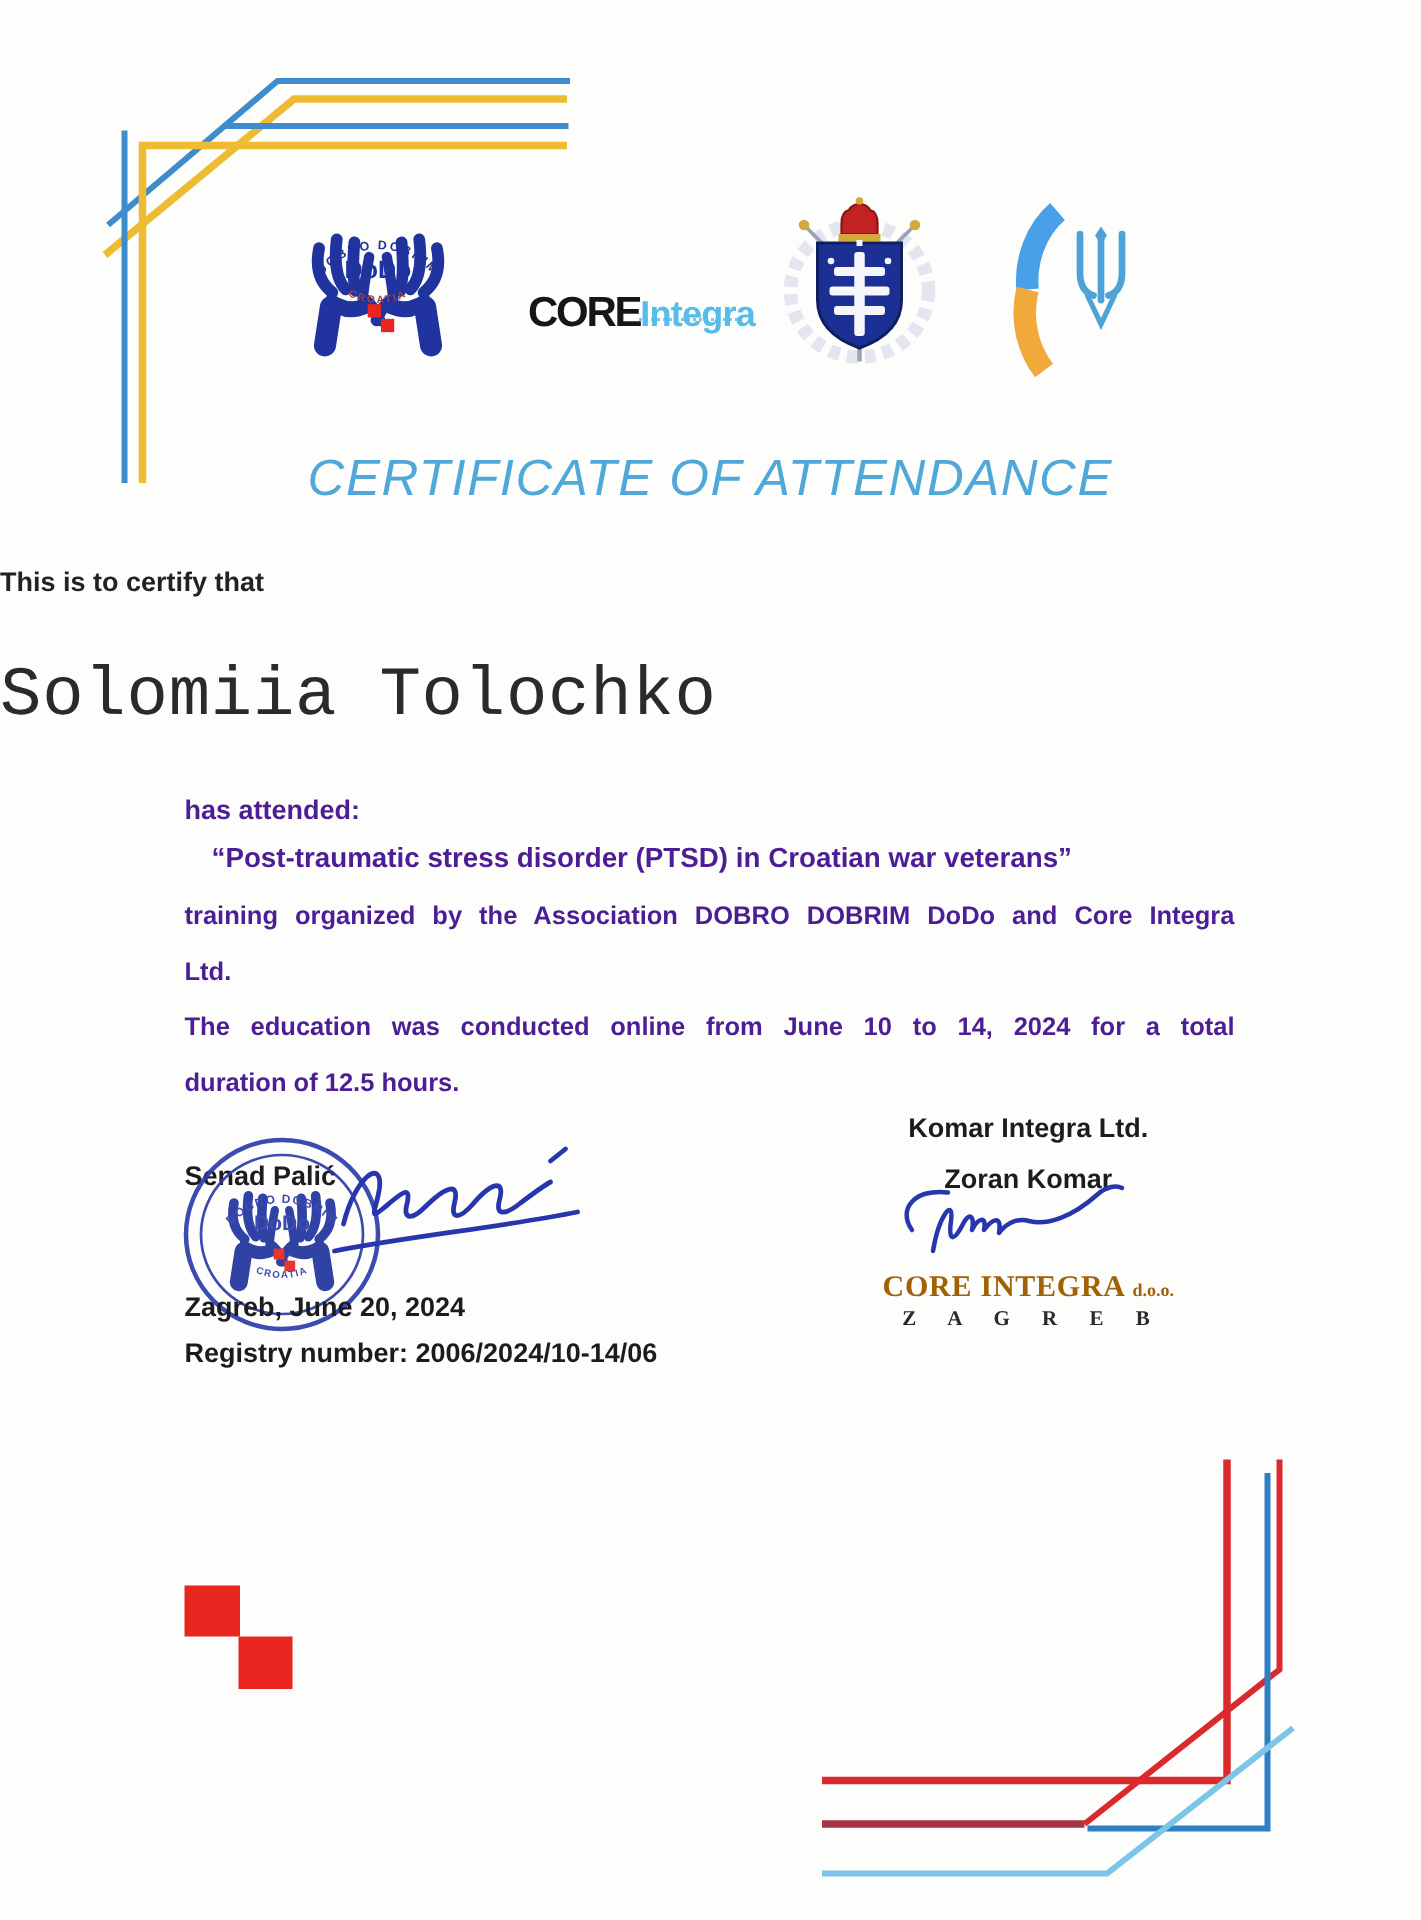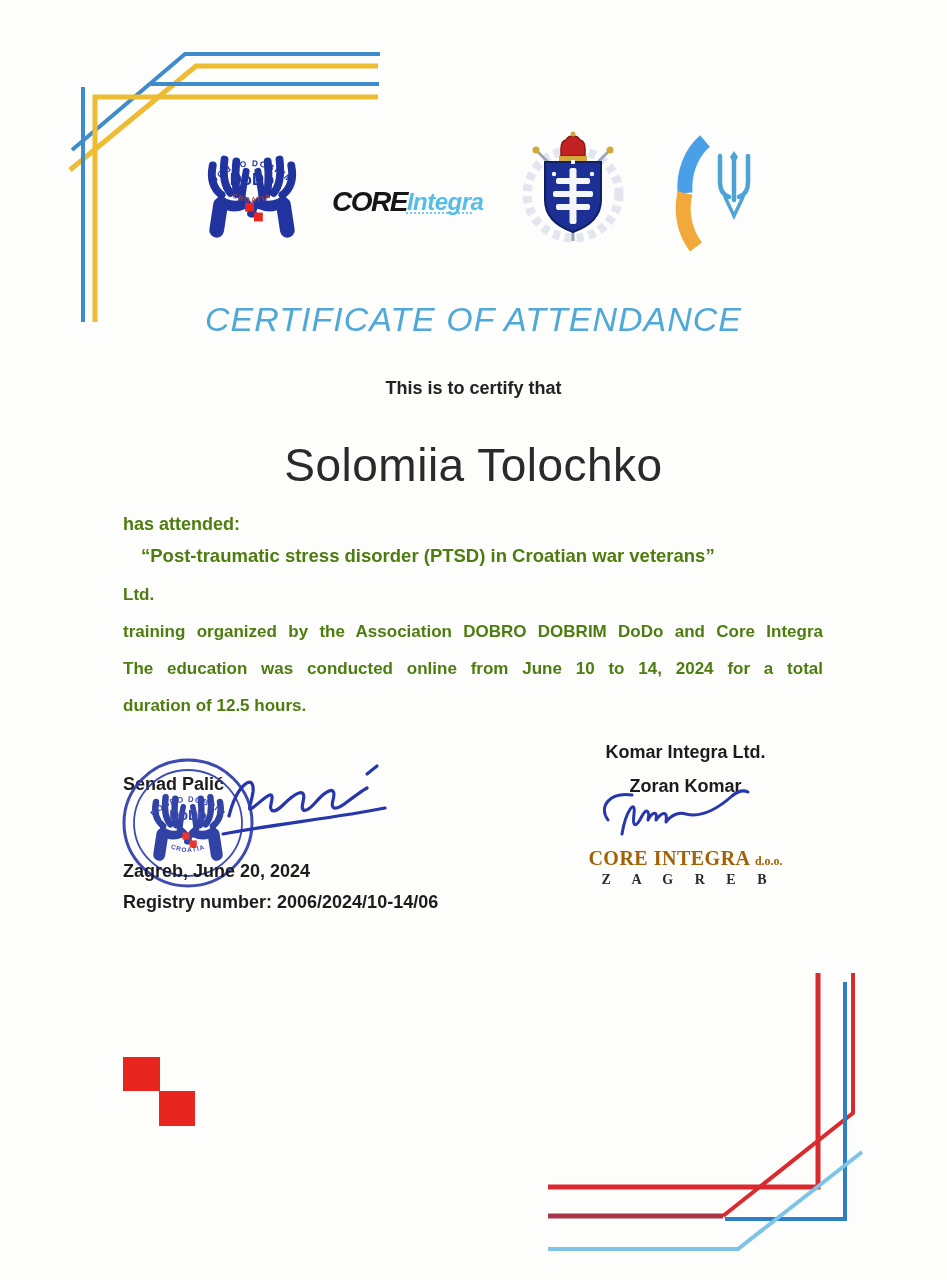--- a/index.html
+++ b/index.html
@@ -6,32 +6,32 @@
   #page{
     position:relative; width:947px; height:1280px; overflow:hidden;
     background:#fdfdfc;
     font-family:"Liberation Sans", sans-serif;
     color:var(--ink);
   }
   .abs{position:absolute;}
   svg{position:absolute; overflow:visible;}
 
   
-  .core-logo{left:332px; top:180px; width:150px; height:44px; display:flex; align-items:center;font-style:italic;}
+  .core-logo{left:352px; top:180px; width:150px; height:44px; display:flex; align-items:flex-end;}
   .core-part1{font-size:28px; font-weight:800; letter-spacing:-1.5px; color:var(--coreBlack);}
   .core-part2{font-size:24px; font-weight:600; letter-spacing:-0.5px; color:var(--coreLightBlue);}
   .core-tagline{position:absolute; left:74px; top:32px; width:66px; border-top:2px dotted var(--coreLightBlue); opacity:.8;}
 
   
   .title{left:0; right:0; top:300px; text-align:center; font-size:34px; font-style:italic;
          font-weight:400; letter-spacing:1px; color:var(--titleBlue);}
-  .certify{left:0; right:0; top:378px; text-align:center; font-size:18px; font-weight:600; color:#222;}
-  .name{left:0; right:0; top:438px; text-align:center; font-size:46px; font-weight:400; color:#2a2a2a; letter-spacing:.5px;}
-
-  .bodyblock{left:123px; top:514px; width:700px; font-size:17px; font-weight:bold; color:#4d7c0f;}
+  .certify{left:0; right:0; top:378px; font-size:18px; font-weight:600; color:#222;}
+  .name{left:0; right:0; top:438px; font-size:46px; font-weight:400; color:#2a2a2a; letter-spacing:.5px;font-family:Liberation Mono, monospace;}
+
+  .bodyblock{left:123px; top:530px; width:700px; font-size:17px; font-weight:bold; color:#4c1d95;}
   .attended{margin:0 0 10px 0; font-size:18px;}
   .course{margin:0 0 9px 0; font-size:18.5px; text-indent:18px; white-space:nowrap;}
   .pline{line-height:37px; font-size:17px;}
   .jline{text-align:justify; text-align-last:justify;}
 
   
   .sig-text{font-size:18px; font-weight:bold; color:#1c1c1c;}
   .l-org{left:123px; top:742px;}
   .l-name{left:123px; top:774px;}
   .l-date{left:123px; top:861px;}
@@ -155,22 +155,22 @@
     <path d="M22,1 L26,7 L22,13 L18,7 Z" style="fill:var(--tridentBlue)"></path>
   </svg>
 
   <div class="abs title">CERTIFICATE OF ATTENDANCE</div>
   <div class="abs certify">This is to certify that</div>
   <div class="abs name">Solomiia Tolochko</div>
 
   <div class="abs bodyblock">
     <p class="attended">has attended:</p>
     <p class="course">“Post-traumatic stress disorder (PTSD) in Croatian war veterans”</p>
+    <div class="pline jline">training organized by the Association DOBRO DOBRIM DoDo and Core Integra</div>
     <div class="pline">Ltd.</div>
-    <div class="pline jline">training organized by the Association DOBRO DOBRIM DoDo and Core Integra</div>
     <div class="pline jline">The education was conducted online from June 10 to 14, 2024 for a total</div>
     <div class="pline">duration of 12.5 hours.</div>
   </div>
 
   <div class="abs sig-text l-name">Senad Palić</div>
 
   <svg width="136" height="134" viewBox="0 0 136 134" style="left:120px;top:756px;opacity:.92">
     <defs>
       <path id="p-arc-top-stamp" d="M26,74 A44,40 0 0 1 110,74" fill="none"></path>
       <path id="p-arc-bot-stamp" d="M42,86 A30,20 0 0 0 94,86" fill="none"></path>

